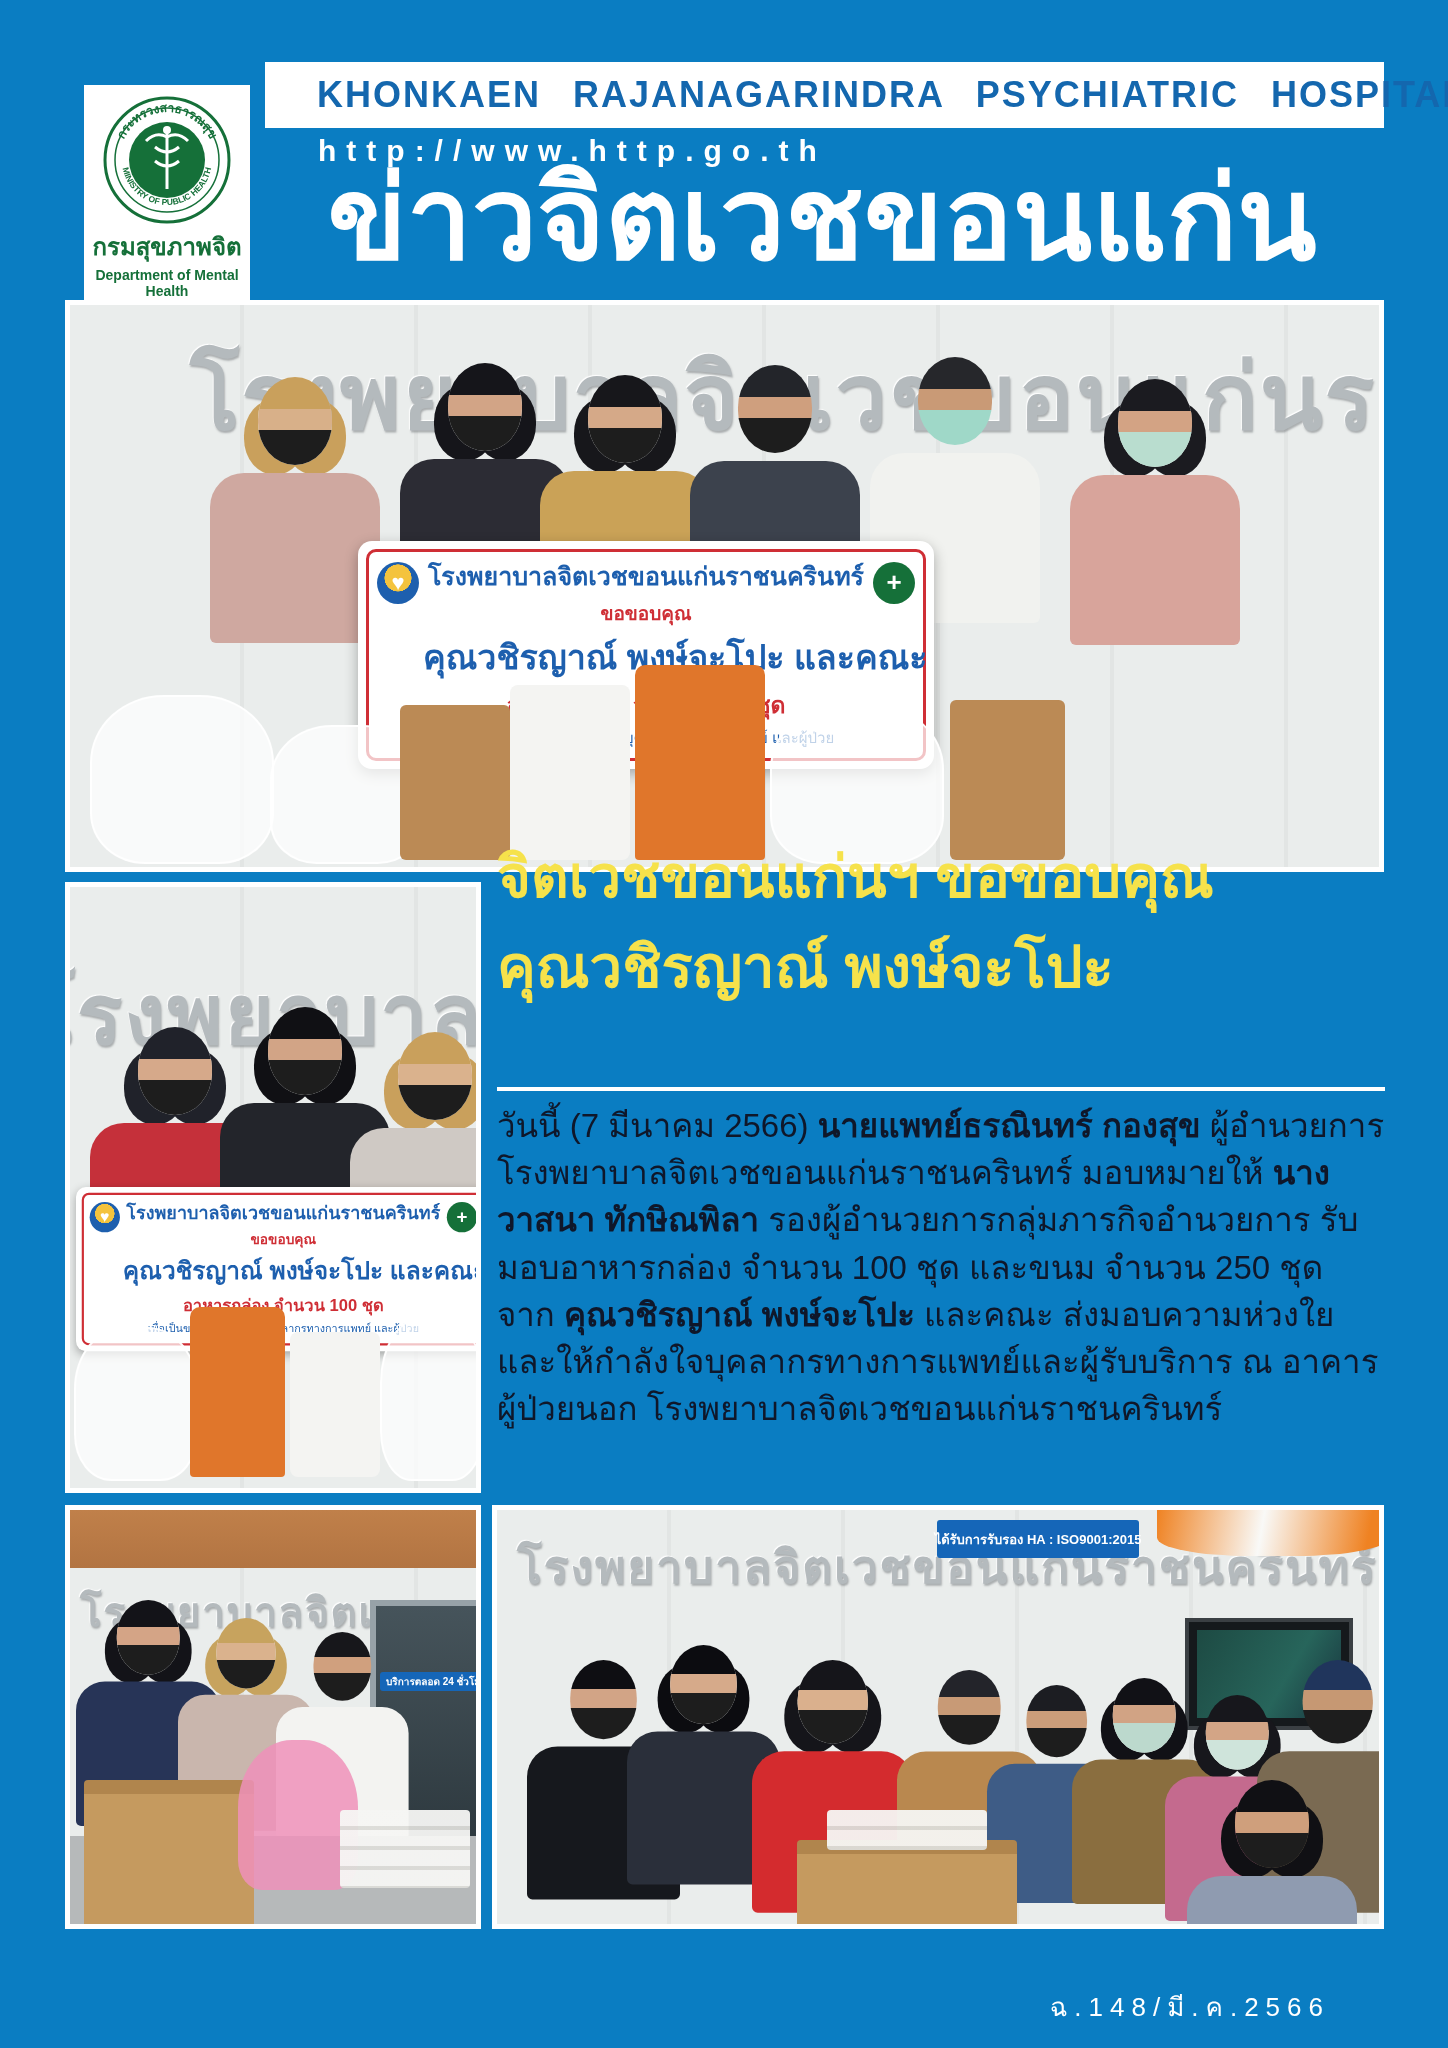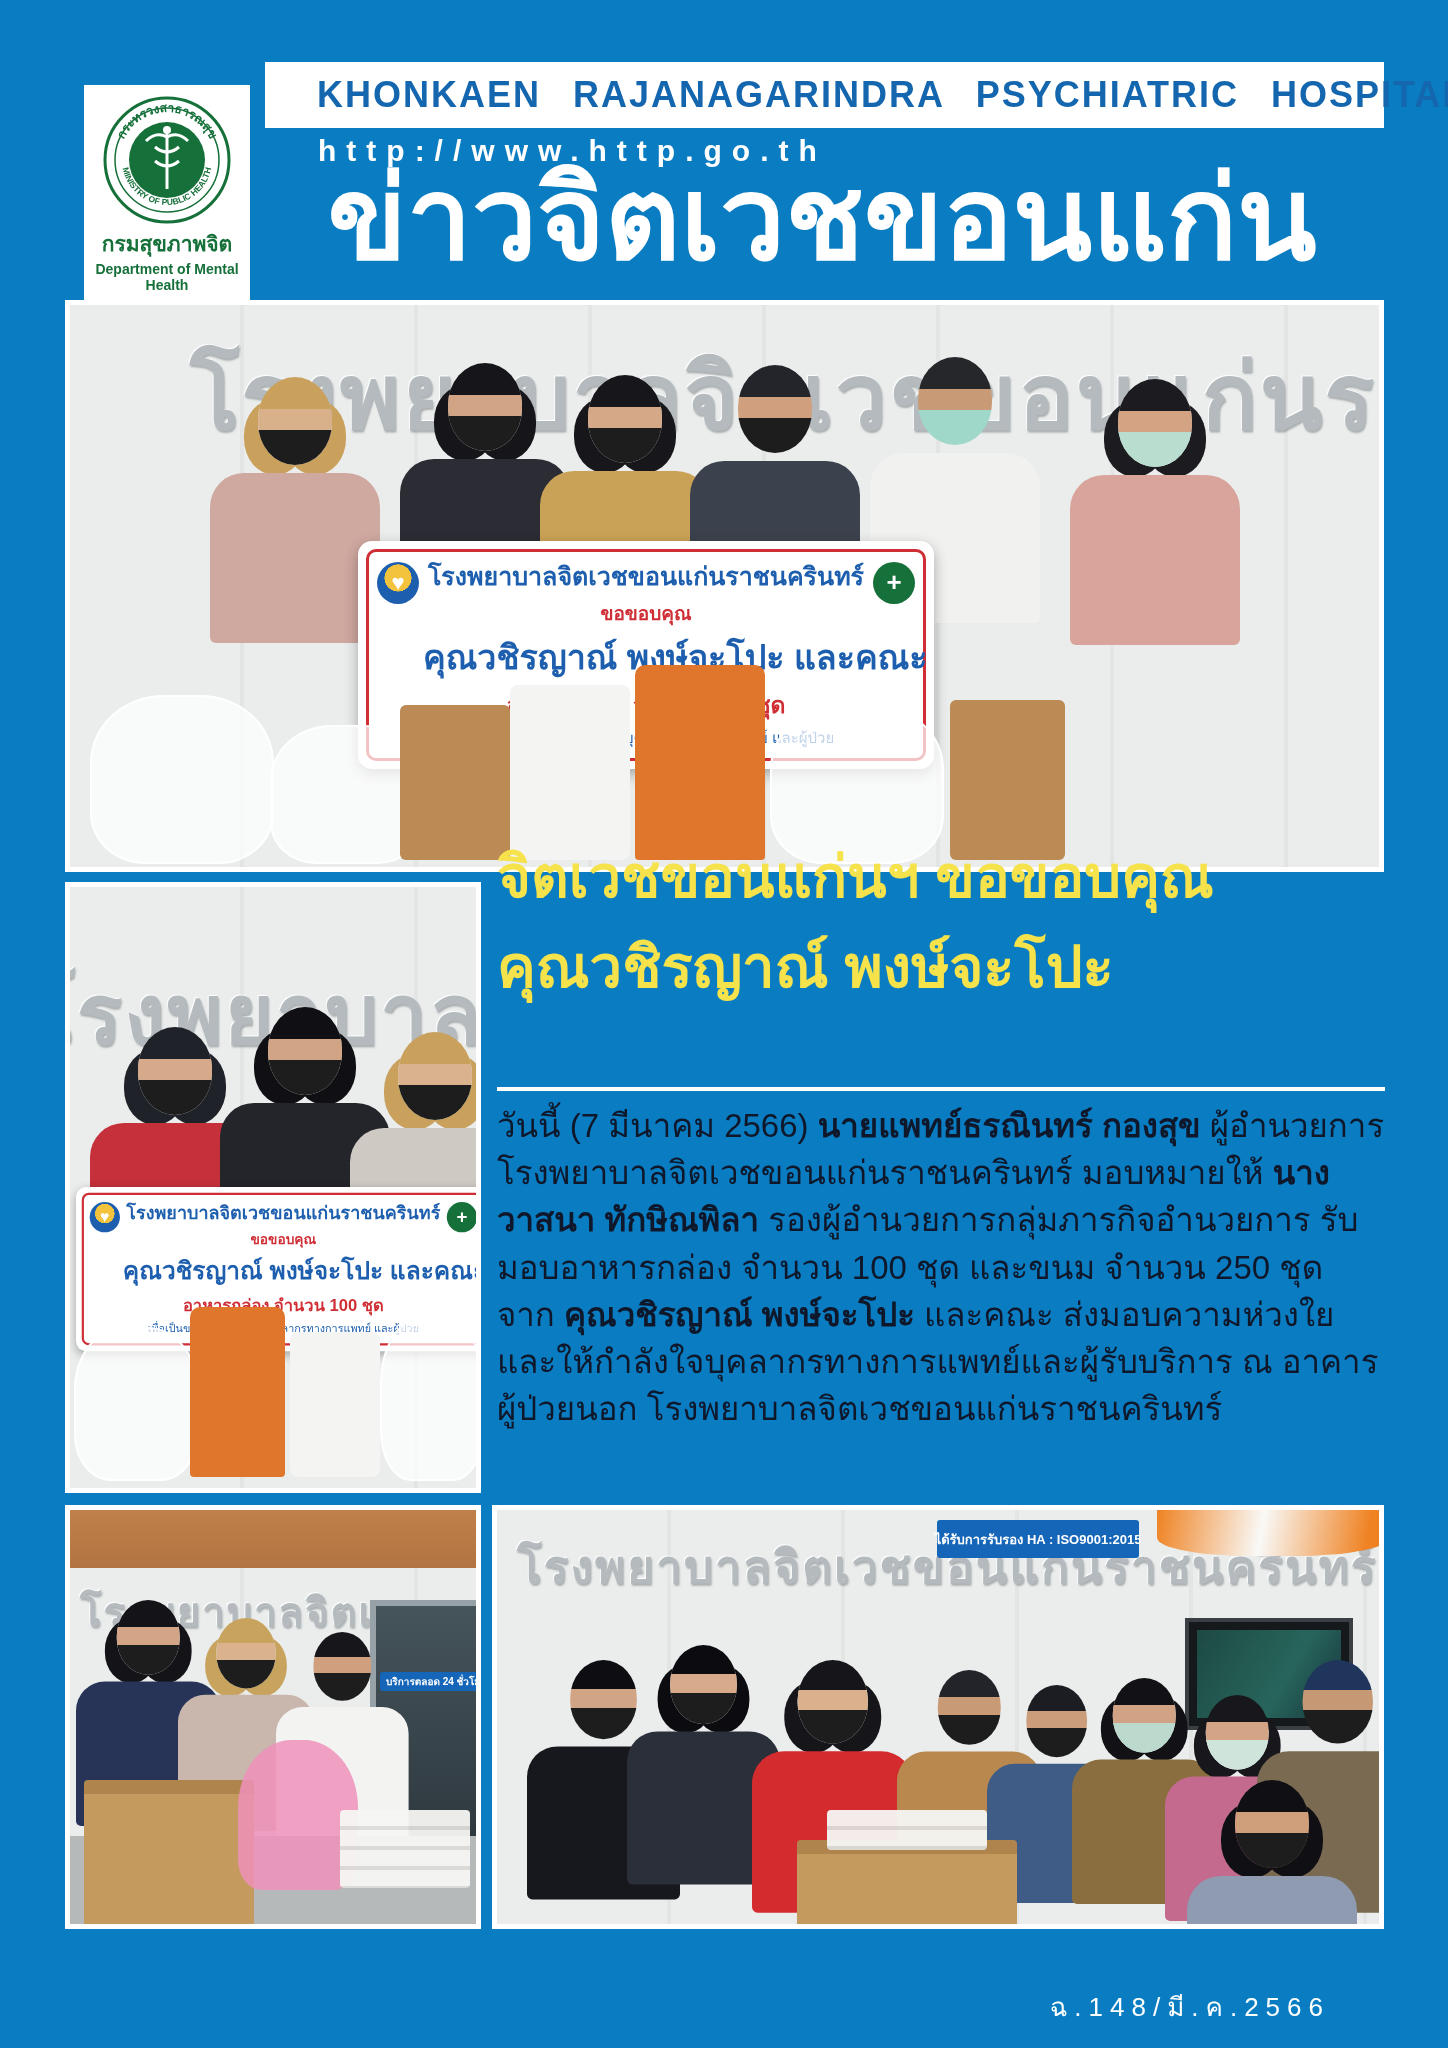--- a/index.html
+++ b/index.html
@@ -4,21 +4,21 @@
 <style>
   html,body{margin:0;padding:0;background:#555;}
   .page{
     position:relative; width:1448px; height:2048px;
     background:#0a7dc2; overflow:hidden;
     font-family:"Liberation Sans","DejaVu Sans",sans-serif;
   }
   
   .logo-box{position:absolute;left:84px;top:85px;width:166px;height:285px;background:#fff;text-align:center;}
   .seal{display:block;margin:10px auto 0;}
-  .dept-th{display:block;color:#157039;font-weight:bold;font-size:21px;margin-top:2px;}
+  .dept-th{display:block;color:#157039;font-weight:bold;font-size:24px;margin-top:2px;}
   .dept-en{display:block;color:#157039;font-size:14px;font-weight:bold;margin-top:1px;}
   .issue-date{display:block;color:#1467ae;font-weight:bold;font-size:30px;margin-top:22px;}
   .title-bar{position:absolute;left:265px;top:62px;width:1119px;height:66px;background:#fff;display:flex;align-items:center;}
   .title-bar .en-title{color:#1467ae;font-weight:bold;font-size:36px;letter-spacing:2px;word-spacing:20px;margin-left:52px;white-space:nowrap;}
   .site-url{position:absolute;left:318px;top:134px;color:#fff;font-weight:bold;font-size:30px;letter-spacing:10px;white-space:nowrap;}
   .news-title{position:absolute;left:258px;top:150px;width:1128px;text-align:center;color:#fff;font-weight:800;font-size:116px;line-height:1.2;white-space:nowrap;}
   
   .photo{position:absolute;border:5px solid #fff;box-sizing:border-box;overflow:hidden;
     background:repeating-linear-gradient(90deg,#eaedec 0 170px,#e2e5e4 170px 174px);}
   .photo-top{left:65px;top:300px;width:1319px;height:572px;}

